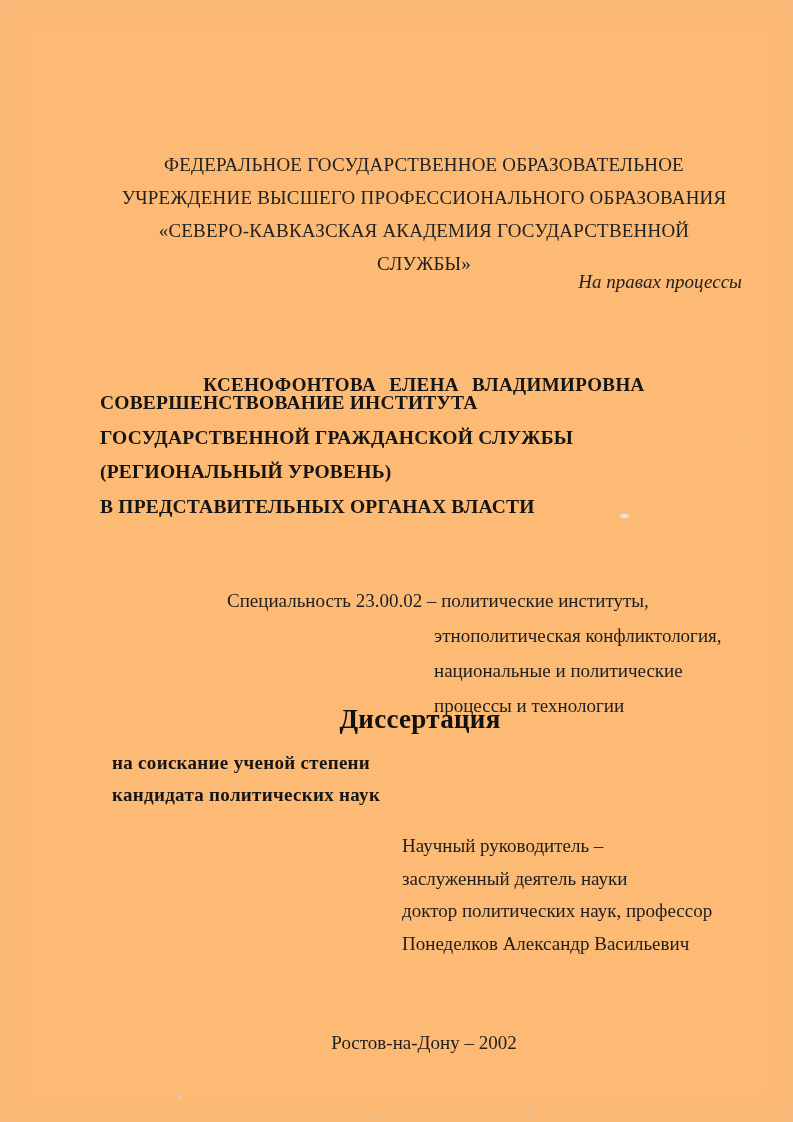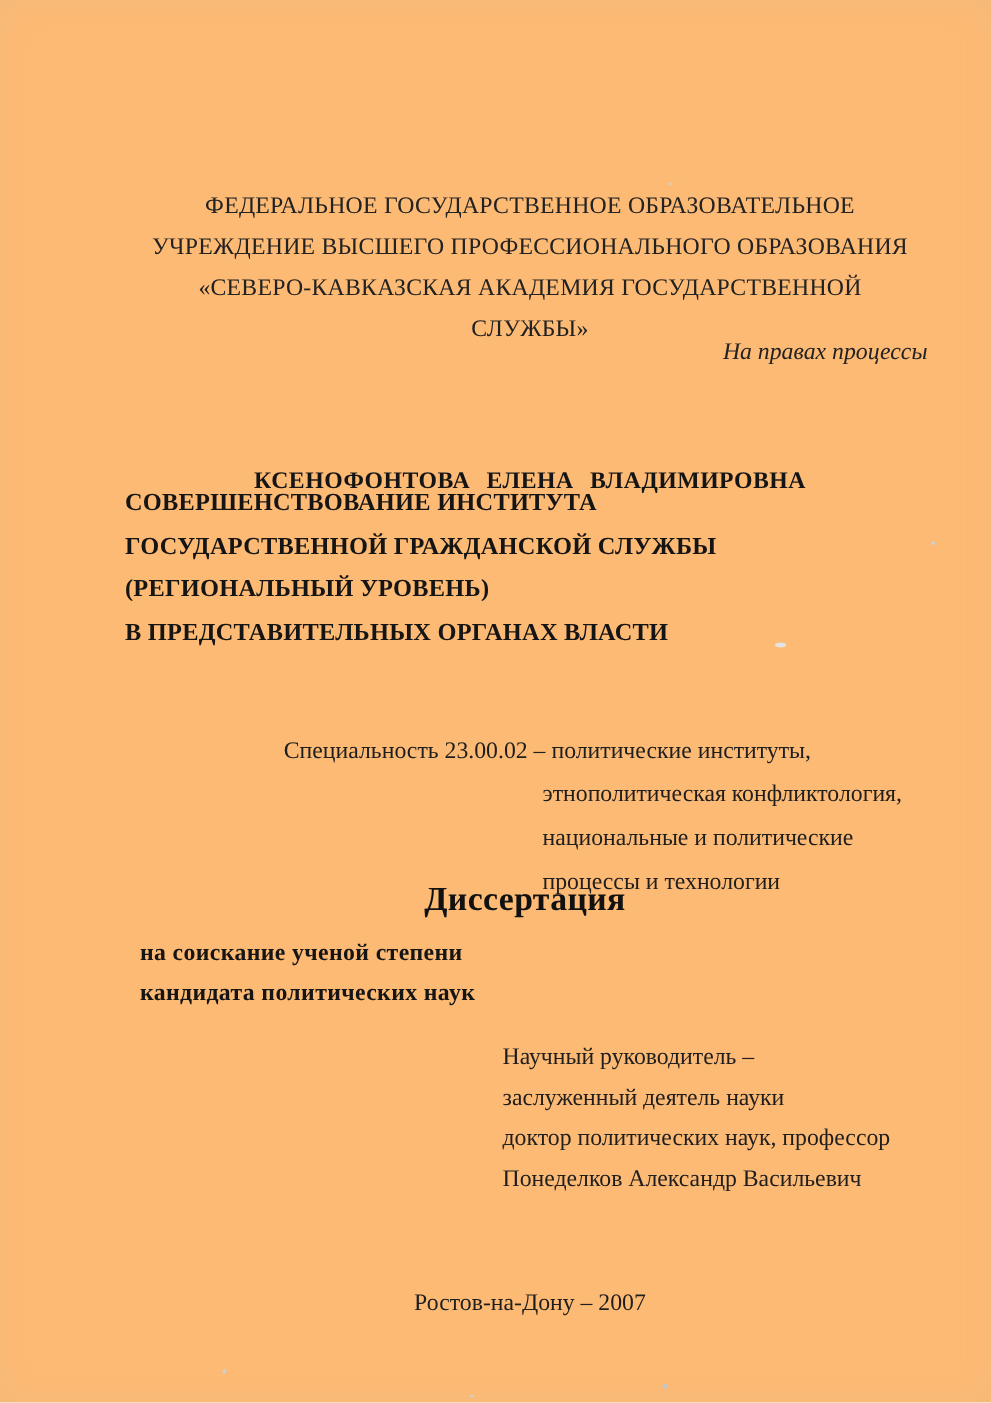--- a/index.html
+++ b/index.html
@@ -185,21 +185,21 @@
     <div>кандидата политических наук</div>
   </div>
 
   <div class="advisor">
     <div>Научный руководитель –</div>
     <div>заслуженный деятель науки</div>
     <div>доктор политических наук, профессор</div>
     <div>Понеделков Александр Васильевич</div>
   </div>
 
-  <div class="city-year">Ростов-на-Дону – 2007</div>
+  <div class="city-year">Ростов-на-Дону – 2002</div>
 
   <span class="speck s1"></span>
   <span class="speck s2"></span>
   <span class="speck s3"></span>
   <span class="speck s4"></span>
   <span class="speck s5"></span>
   <span class="speck s6"></span>
 
 </div>
 

